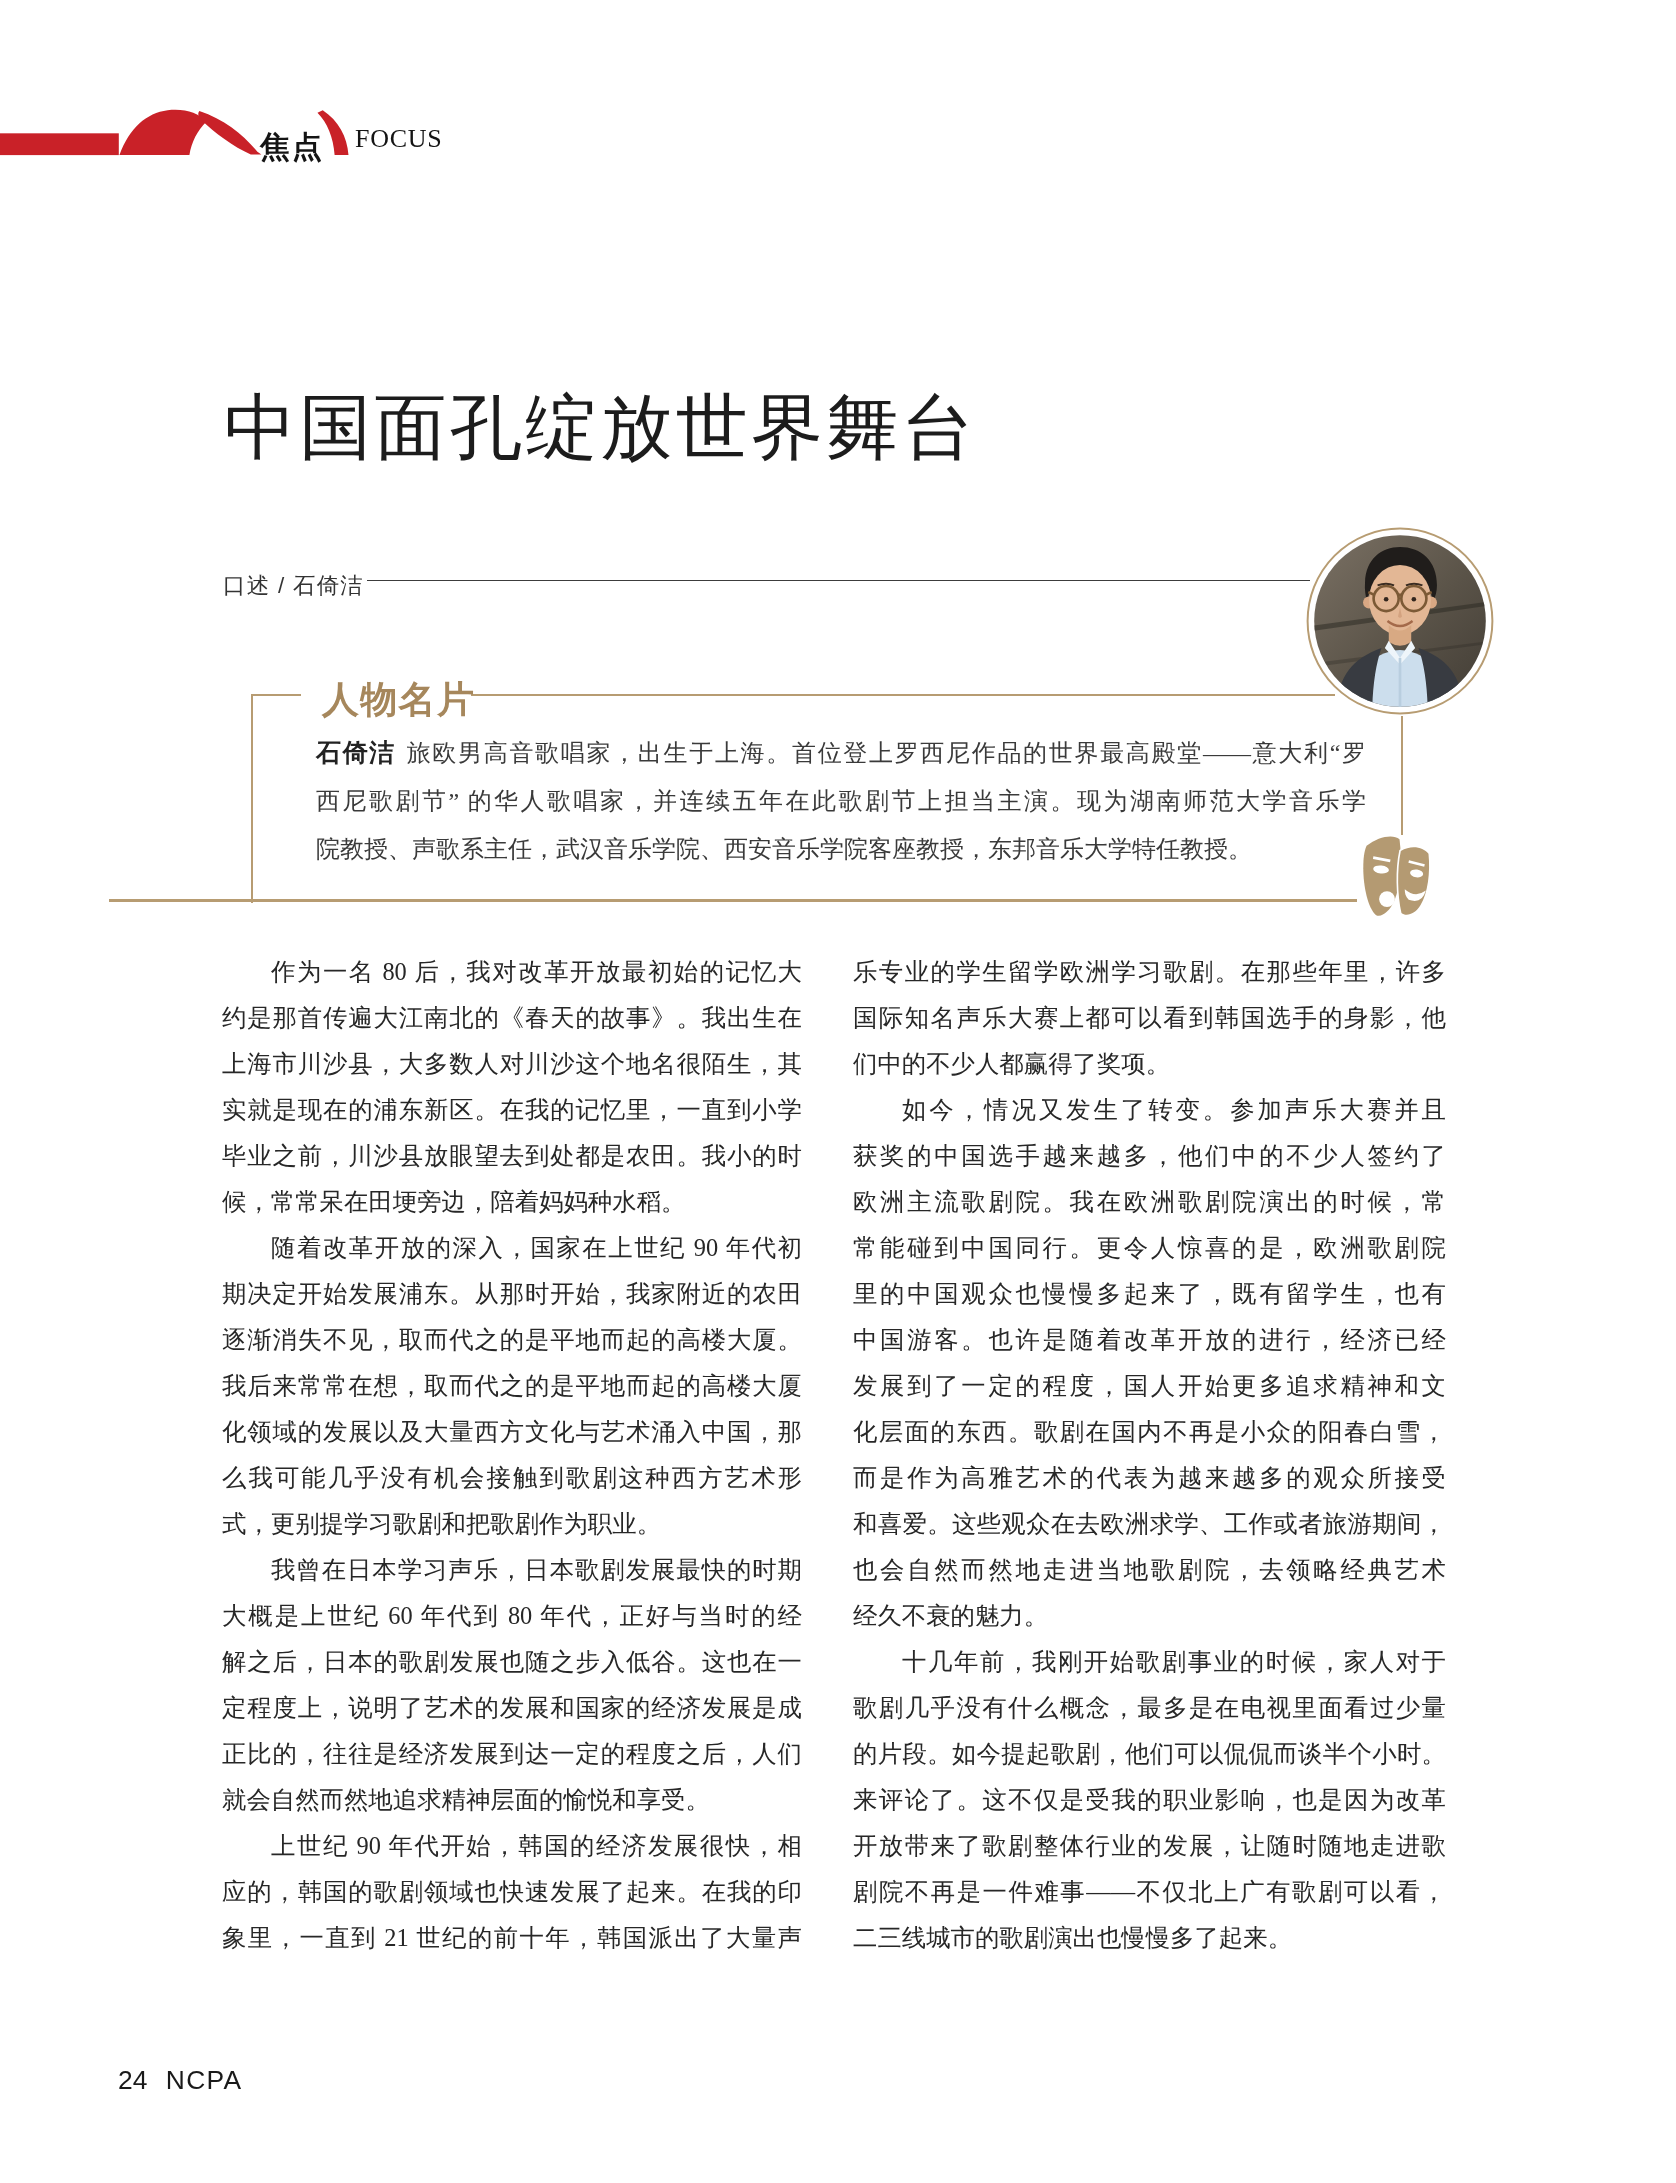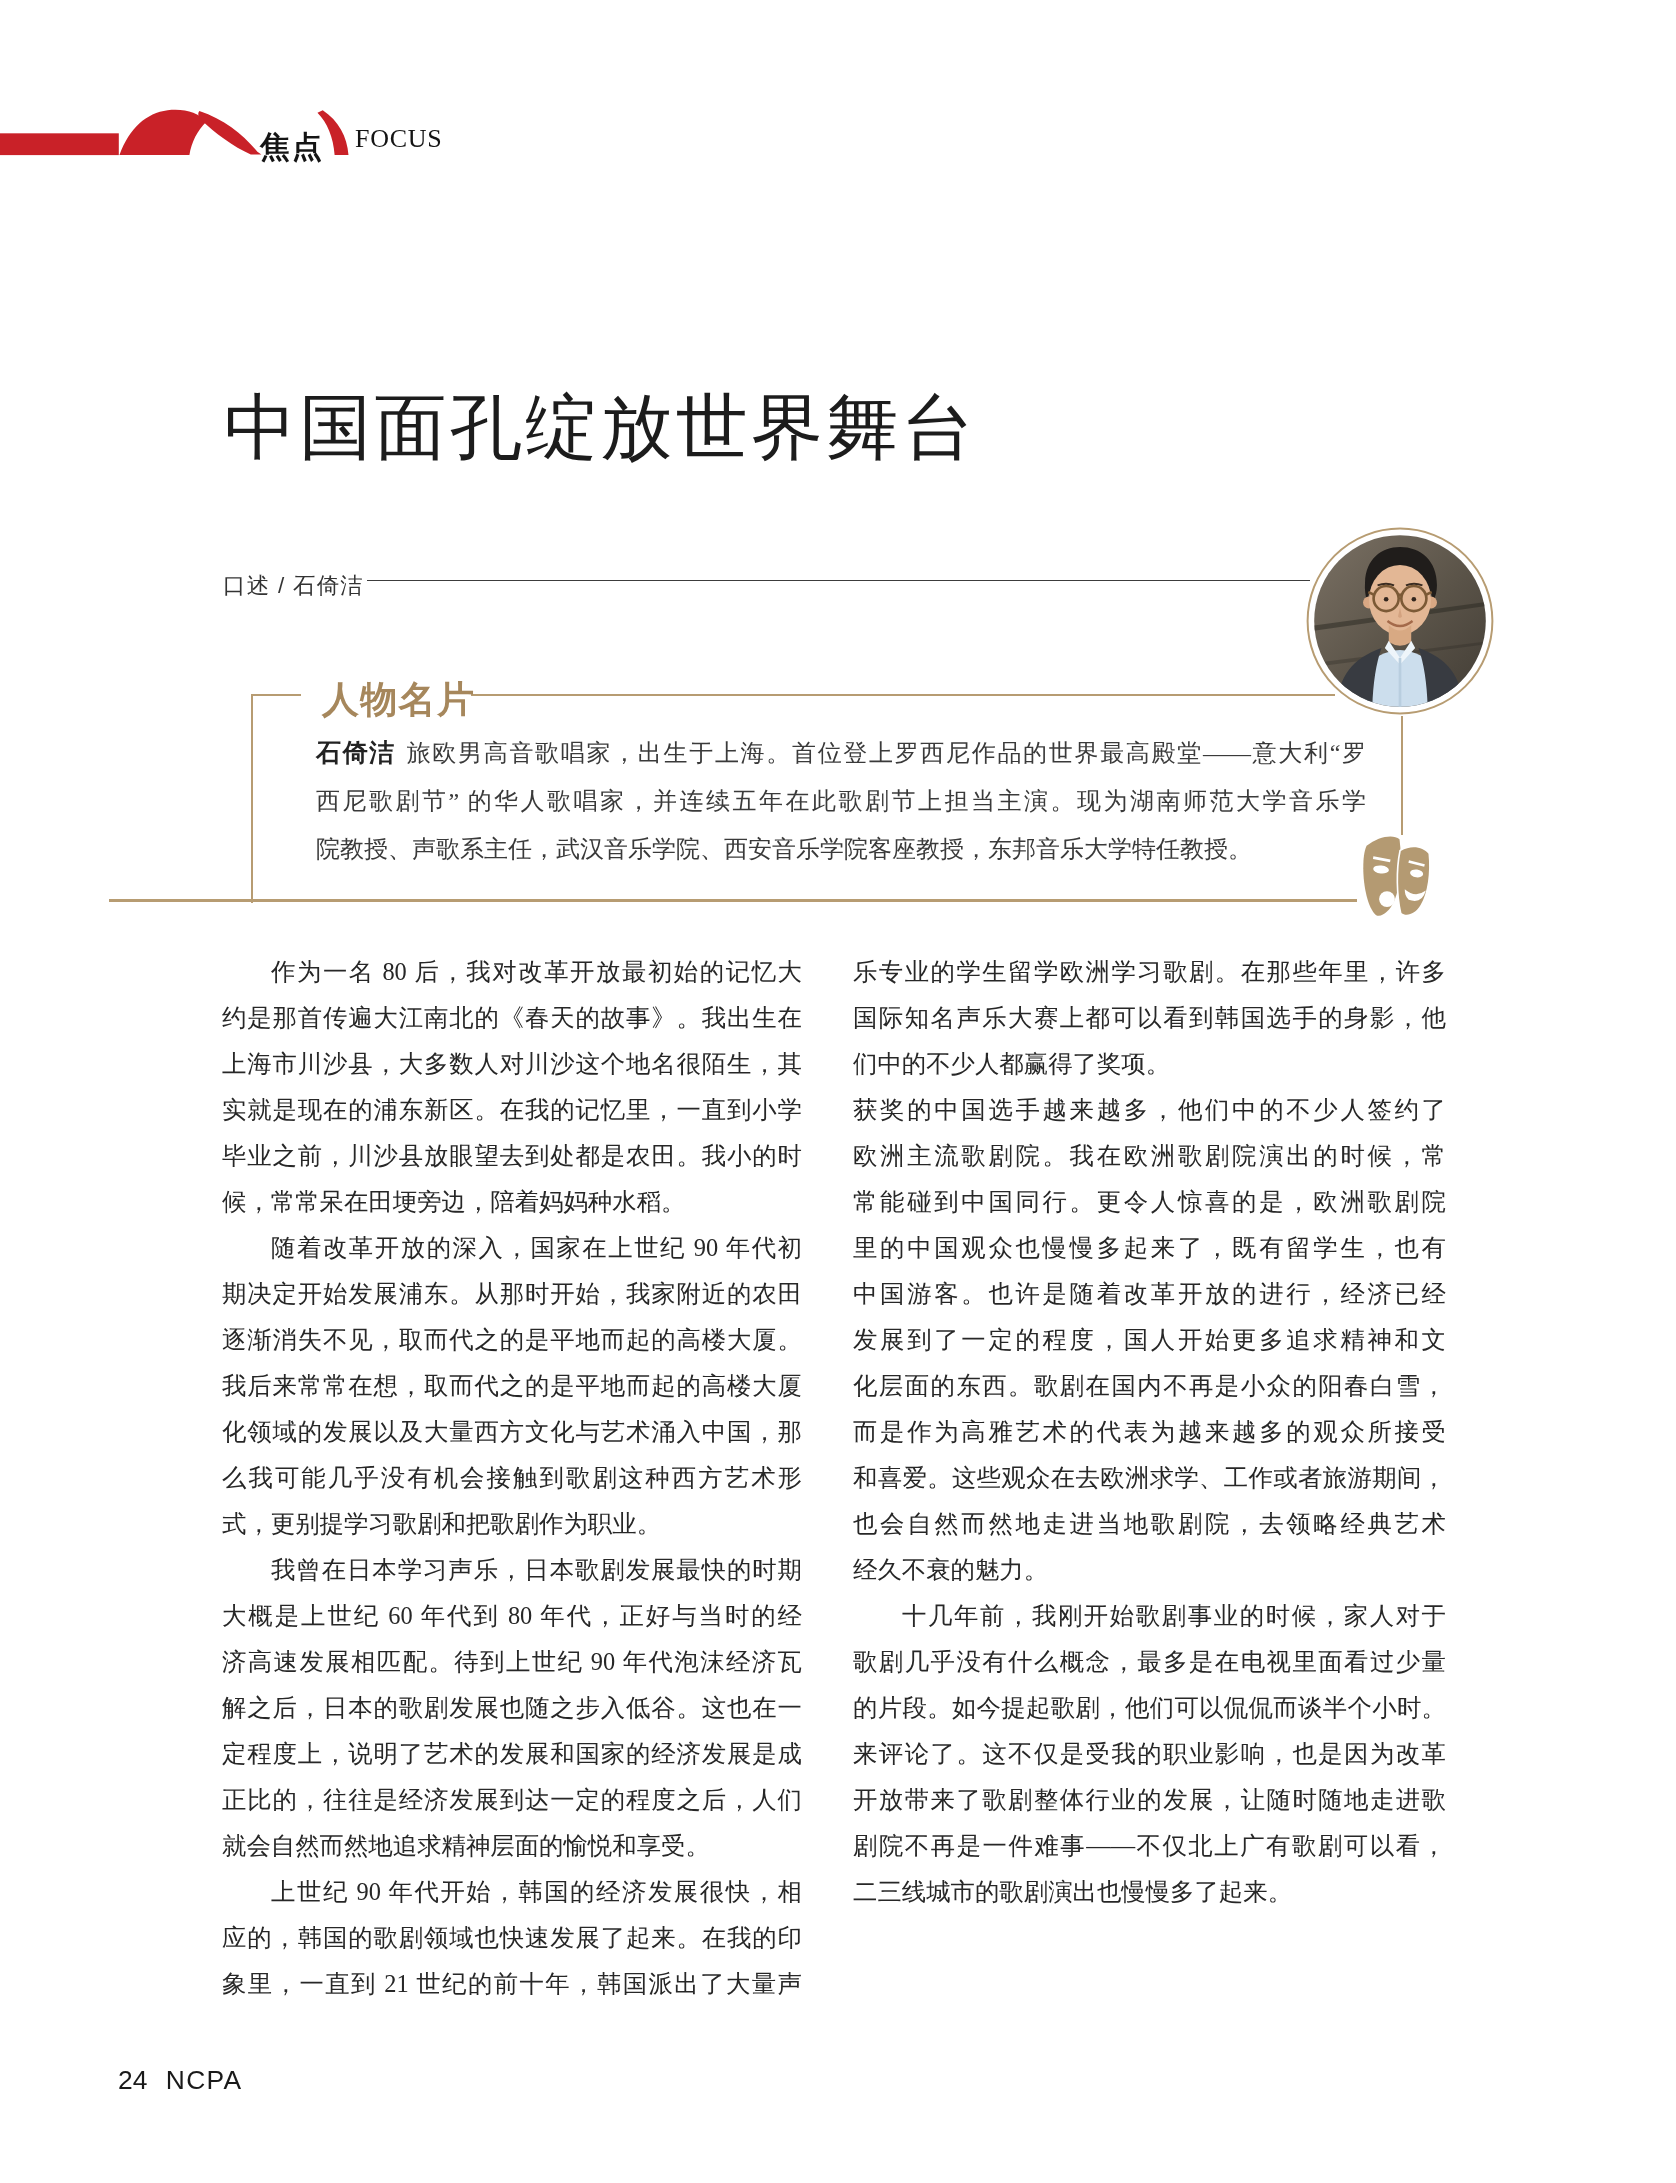--- a/index.html
+++ b/index.html
@@ -137,33 +137,33 @@
       <div class="bl end">候，常常呆在田埂旁边，陪着妈妈种水稻。</div>
       <div class="bl ind">随着改革开放的深入，国家在上世纪 90 年代初</div>
       <div class="bl">期决定开始发展浦东。从那时开始，我家附近的农田</div>
       <div class="bl">逐渐消失不见，取而代之的是平地而起的高楼大厦。</div>
       <div class="bl">我后来常常在想，取而代之的是平地而起的高楼大厦</div>
       <div class="bl">化领域的发展以及大量西方文化与艺术涌入中国，那</div>
       <div class="bl">么我可能几乎没有机会接触到歌剧这种西方艺术形</div>
       <div class="bl end">式，更别提学习歌剧和把歌剧作为职业。</div>
       <div class="bl ind">我曾在日本学习声乐，日本歌剧发展最快的时期</div>
       <div class="bl">大概是上世纪 60 年代到 80 年代，正好与当时的经</div>
-      <div class="bl">济高速发展相匹配。待到上世纪 90 年代泡沫经济瓦</div>
       <div class="bl">解之后，日本的歌剧发展也随之步入低谷。这也在一</div>
       <div class="bl">定程度上，说明了艺术的发展和国家的经济发展是成</div>
       <div class="bl">正比的，往往是经济发展到达一定的程度之后，人们</div>
       <div class="bl end">就会自然而然地追求精神层面的愉悦和享受。</div>
       <div class="bl ind">上世纪 90 年代开始，韩国的经济发展很快，相</div>
       <div class="bl">应的，韩国的歌剧领域也快速发展了起来。在我的印</div>
       <div class="bl">象里，一直到 21 世纪的前十年，韩国派出了大量声</div>
     </div>
   <div class="abs col" id="col-right">
       <div class="bl">乐专业的学生留学欧洲学习歌剧。在那些年里，许多</div>
       <div class="bl">国际知名声乐大赛上都可以看到韩国选手的身影，他</div>
       <div class="bl end">们中的不少人都赢得了奖项。</div>
+      <div class="bl ind">如今，情况又发生了转变。参加声乐大赛并且</div>
       <div class="bl">获奖的中国选手越来越多，他们中的不少人签约了</div>
       <div class="bl">欧洲主流歌剧院。我在欧洲歌剧院演出的时候，常</div>
       <div class="bl">常能碰到中国同行。更令人惊喜的是，欧洲歌剧院</div>
       <div class="bl">里的中国观众也慢慢多起来了，既有留学生，也有</div>
       <div class="bl">中国游客。也许是随着改革开放的进行，经济已经</div>
       <div class="bl">发展到了一定的程度，国人开始更多追求精神和文</div>
       <div class="bl">化层面的东西。歌剧在国内不再是小众的阳春白雪，</div>
       <div class="bl">而是作为高雅艺术的代表为越来越多的观众所接受</div>
       <div class="bl">和喜爱。这些观众在去欧洲求学、工作或者旅游期间，</div>
       <div class="bl">也会自然而然地走进当地歌剧院，去领略经典艺术</div>

